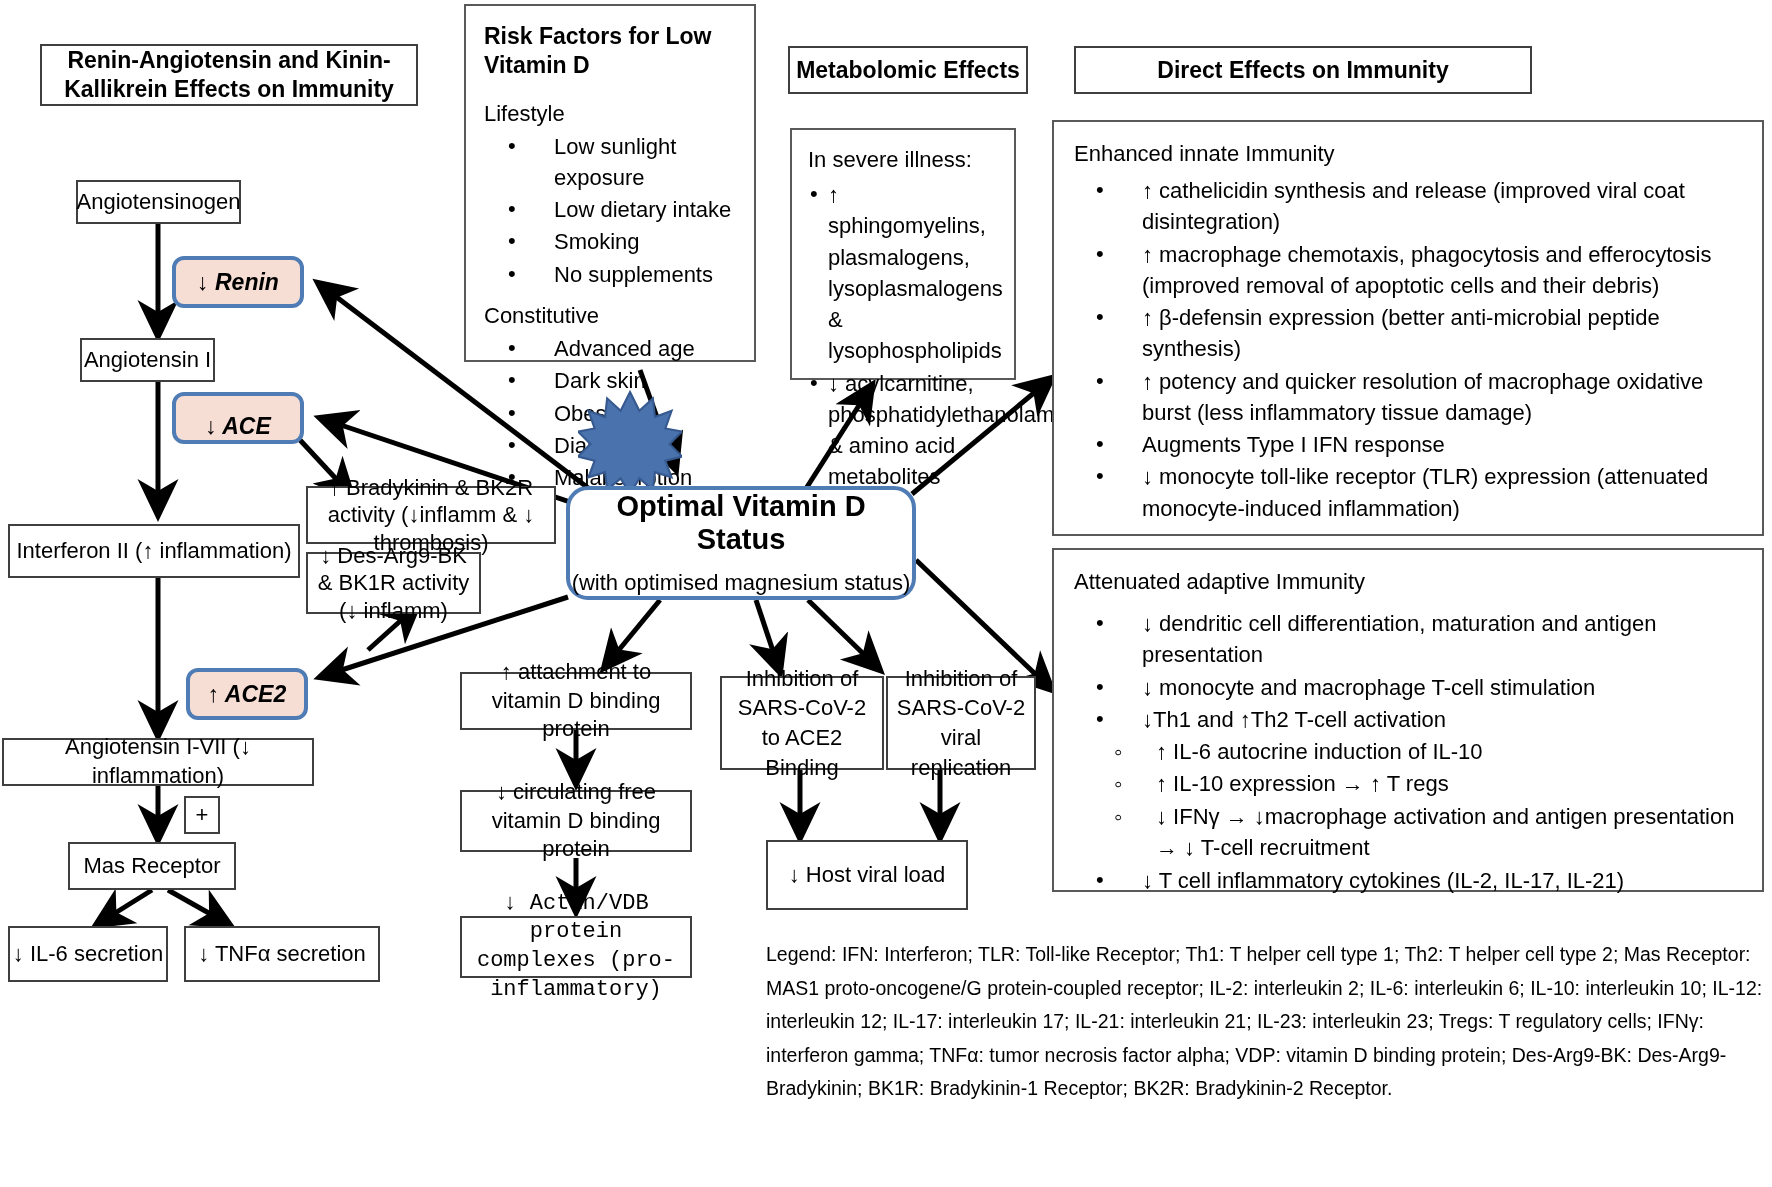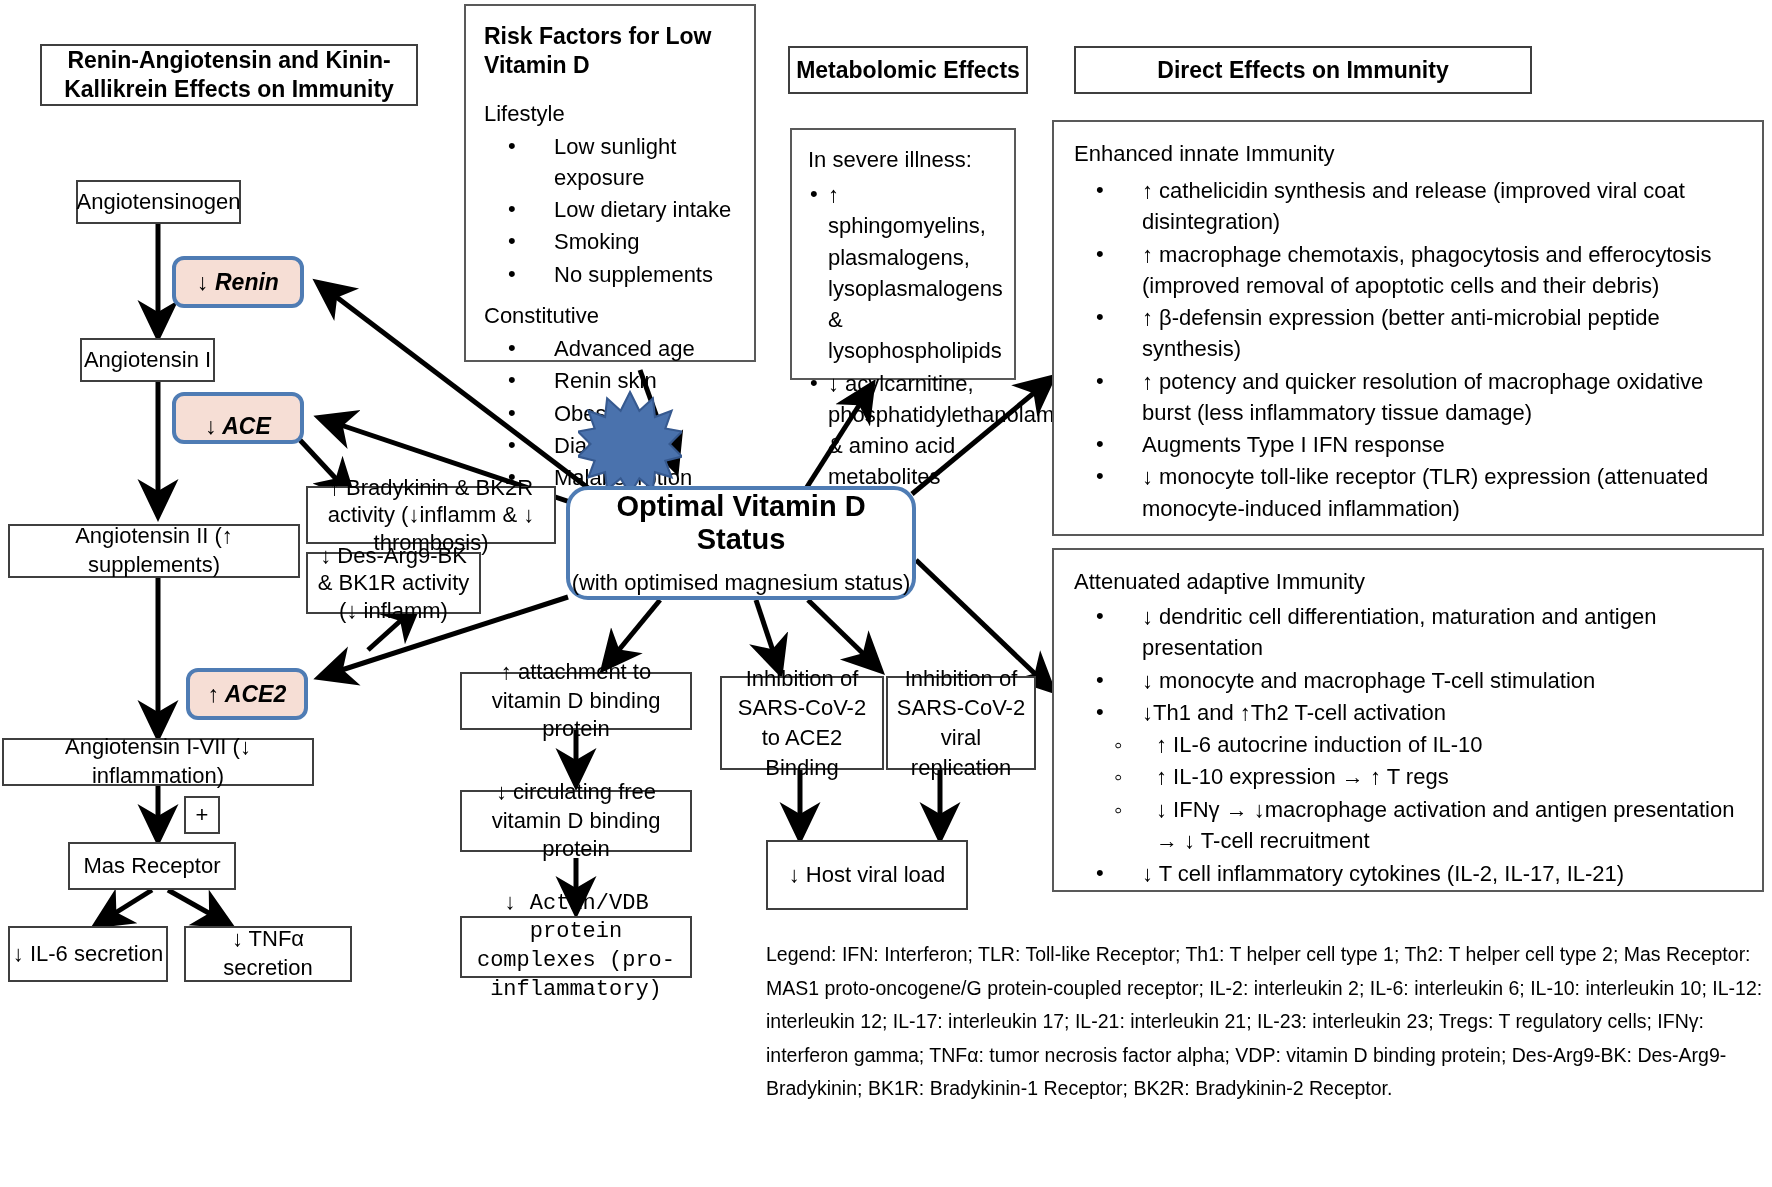--- a/index.html
+++ b/index.html
@@ -97,21 +97,21 @@
     <div class="sec">Lifestyle</div>
     <ul class="b">
       <li>Low sunlight exposure</li>
       <li>Low dietary intake</li>
       <li>Smoking</li>
       <li>No supplements</li>
     </ul>
     <div class="sec">Constitutive</div>
     <ul class="b">
       <li>Advanced age</li>
-      <li>Renin skin</li>
+      <li>Dark skin</li>
       <li>Obesity</li>
       <li>Diabetes</li>
       <li>Malabsorption</li>
     </ul>
   </div>
 
   <svg style="position:absolute;left:578px;top:390px;width:104px;height:104px;" viewBox="0 0 100 100">
     <polygon points="50,2 59,20 72,8 74,26 90,20 84,37 100,40 88,52 100,64 84,68 90,84 74,79 72,96 59,85 50,100 41,85 28,96 26,79 10,84 16,68 0,64 12,52 0,40 16,37 10,20 26,26 28,8 41,20" fill="#4a72ad" stroke="#36598f" stroke-width="2"></polygon>
   </svg>
 
@@ -129,21 +129,21 @@
       <li>↑ cathelicidin synthesis and release (improved viral coat disintegration)</li>
       <li>↑ macrophage chemotaxis, phagocytosis and efferocytosis (improved removal of apoptotic cells and their debris)</li>
       <li>↑ β-defensin expression (better anti-microbial peptide synthesis)</li>
       <li>↑ potency and quicker resolution of macrophage oxidative burst (less inflammatory tissue damage)</li>
       <li>Augments Type I IFN response</li>
       <li>↓ monocyte toll-like receptor (TLR) expression (attenuated monocyte-induced inflammation)</li>
     </ul>
   </div>
 
   <div class="list" style="left:1052px;top:548px;width:712px;height:344px;">
-    <div style="margin:2px 0 4px 4px;">Attenuated adaptive Immunity</div>
+    <div style="margin:2px 0 11px 4px;">Attenuated adaptive Immunity</div>
     <ul class="b" style="margin-bottom:0;">
       <li>↓ dendritic cell differentiation, maturation and antigen presentation</li>
       <li>↓ monocyte and macrophage T-cell stimulation</li>
       <li>↓Th1 and ↑Th2 T-cell activation</li>
     </ul>
     <ul class="b2">
       <li>↑ IL-6 autocrine induction of IL-10</li>
       <li>↑ IL-10 expression → ↑ T regs</li>
       <li>↓ IFNγ → ↓macrophage activation and antigen presentation → ↓ T-cell recruitment</li>
     </ul>
@@ -167,21 +167,21 @@
 
   <div class="box plain" style="left:80px;top:338px;width:135px;height:44px;">
     <span>Angiotensin I</span>
   </div>
 
   <div class="hl" style="left:172px;top:392px;width:132px;height:52px;align-items:flex-end;">
     <span>↓ ACE</span>
   </div>
 
   <div class="box plain" style="left:8px;top:524px;width:292px;height:54px;">
-    <span>Angiotensin II (↑ supplements)</span>
+    <span>Interferon II (↑ inflammation)</span>
   </div>
 
   <div class="hl" style="left:186px;top:668px;width:122px;height:52px;">
     <span>↑ ACE2</span>
   </div>
 
   <div class="box plain" style="left:2px;top:738px;width:312px;height:48px;">
     <span>Angiotensin I-VII (↓ inflammation)</span>
   </div>
 
@@ -190,21 +190,21 @@
   </div>
 
   <div class="box plain" style="left:68px;top:842px;width:168px;height:48px;">
     <span>Mas Receptor</span>
   </div>
 
   <div class="box plain" style="left:8px;top:926px;width:160px;height:56px;">
     <span>↓ IL-6 secretion</span>
   </div>
 
-  <div class="box plain" style="left:184px;top:926px;width:168px;height:56px;">
+  <div class="box plain" style="left:184px;top:926px;width:196px;height:56px;">
     <span>↓ TNFα secretion</span>
   </div>
 
   <div class="box plain" style="left:306px;top:486px;width:250px;height:58px;padding:0 8px;line-height:1.25;">
     <span>↑ Bradykinin &amp; BK2R activity (↓inflamm &amp; ↓ thrombosis)</span>
   </div>
 
   <div class="box plain" style="left:306px;top:552px;width:175px;height:62px;padding:0 8px;line-height:1.25;">
     <span>↓ Des-Arg9-BK &amp; BK1R activity (↓ inflamm)</span>
   </div>

